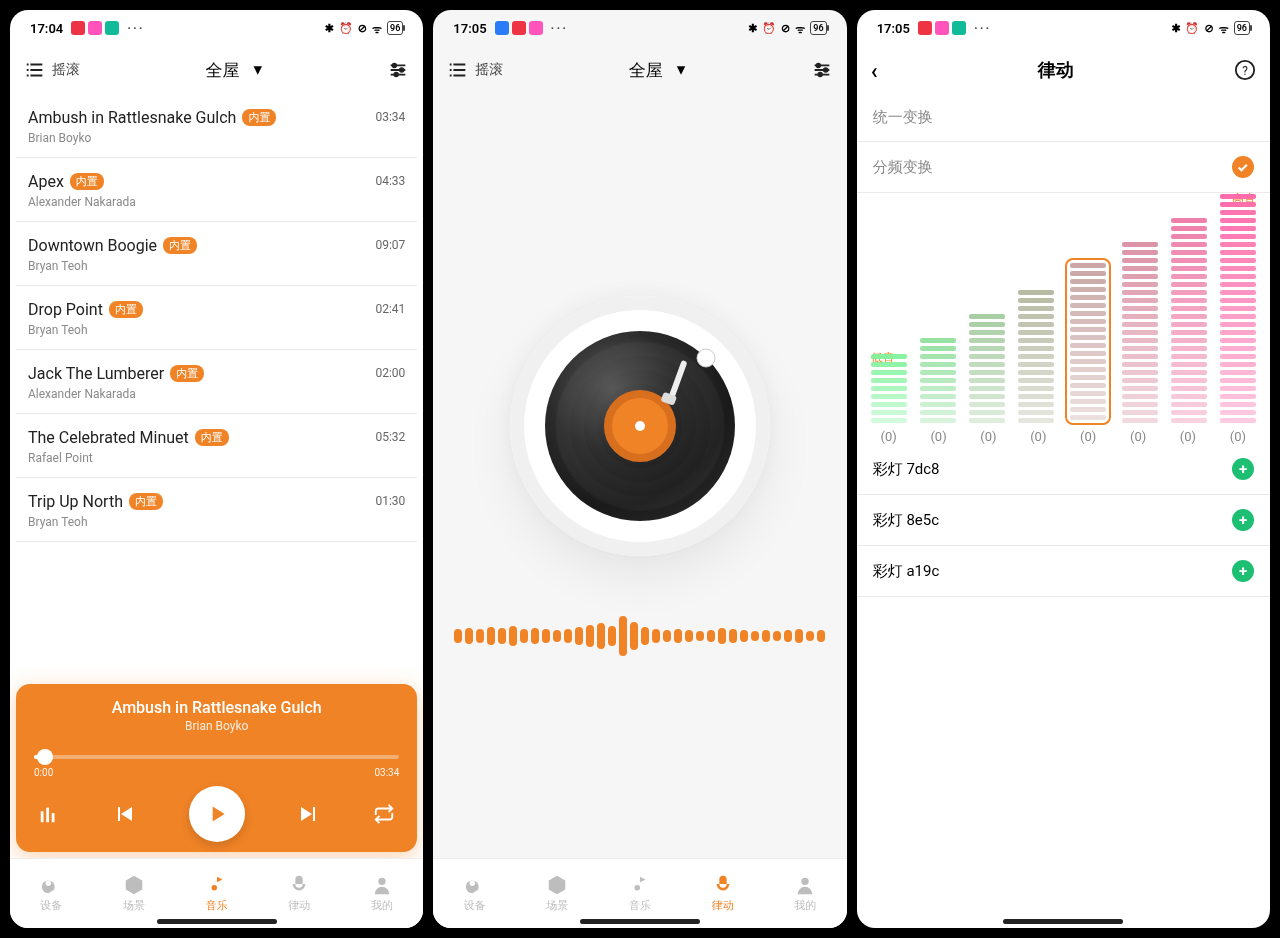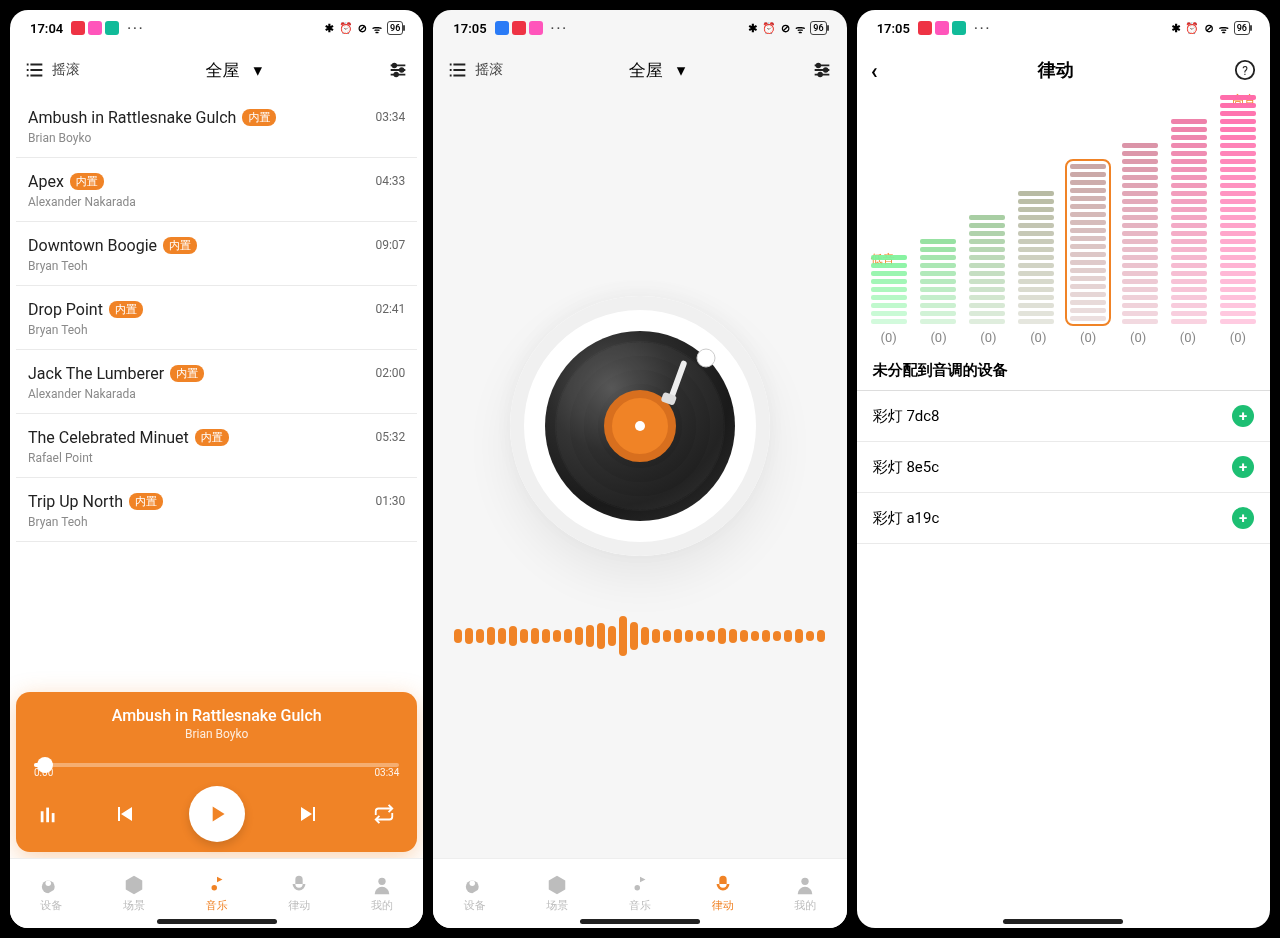--- a/index.html
+++ b/index.html
@@ -17,37 +17,37 @@
   .phone{flex:1;background:white;border-radius:18px;overflow:hidden;display:flex;flex-direction:column;position:relative;box-shadow:0 0 0 4px #000;}
   .statusbar{height:36px;display:flex;align-items:center;justify-content:space-between;padding:0 20px;font-size:13px;font-weight:600;}
   .status-left{display:flex;align-items:center;gap:8px;}
   .status-icons-mini{display:flex;gap:3px;align-items:center;}
   .mini-ico{width:14px;height:14px;border-radius:3px;display:inline-block;}
   .status-right{display:flex;align-items:center;gap:5px;font-size:11px;}
   .dots{letter-spacing:2px;color:#444;}
   .header{height:48px;display:flex;align-items:center;justify-content:space-between;padding:0 14px;}
   .header .slot{display:flex;align-items:center;gap:6px;}
   .ico{display:inline-flex;align-items:center;justify-content:center;}
-  .dropdown-title{font-size:17px;font-weight:500;display:flex;align-items:center;gap:14px;}
+  .dropdown-title{font-size:17px;font-weight:500;display:flex;align-items:flex-start;gap:14px;}
   .header .cat-label{font-size:14px;color:#444;}
   
   .list{flex:1;overflow-y:auto;padding:0 6px;}
   .track{padding:14px 12px 12px;border-bottom:1px solid var(--divider);display:flex;justify-content:space-between;align-items:flex-start;}
   .track-main .title{font-size:16px;color:var(--text);display:flex;align-items:center;gap:6px;}
   .track-main .artist{font-size:12px;color:var(--sub);margin-top:4px;}
   .badge{background:var(--accent);color:#fff;font-size:11px;padding:1px 6px;border-radius:8px;font-weight:500;}
   .track-dur{font-size:12px;color:#666;margin-top:2px;}
   
   .nowplaying{margin:6px;border-radius:14px;background:var(--accent);color:#fff;padding:14px 18px 10px;box-shadow:0 6px 24px rgba(240,131,38,.35);}
   .np-title{text-align:center;font-size:16px;font-weight:500;}
   .np-artist{text-align:center;font-size:12px;opacity:.85;margin-top:2px;}
   .seek{position:relative;height:4px;background:rgba(255,255,255,.35);border-radius:2px;margin-top:22px;}
   .seek .fill{position:absolute;left:0;top:0;bottom:0;width:3%;background:#fff;border-radius:2px;}
   .seek .thumb{position:absolute;left:3%;top:50%;transform:translate(-50%,-50%);width:16px;height:16px;border-radius:50%;background:#fff;}
-  .seek-labels{display:flex;justify-content:space-between;font-size:10px;opacity:.9;}
+  .seek-labels{display:flex;justify-content:space-between;font-size:10px;margin-top:8px;opacity:.9;}
   .controls{display:flex;justify-content:space-between;align-items:center;margin-top:8px;padding:0 4px;}
   .controls .bigplay{width:56px;height:56px;border-radius:50%;background:#fff;display:flex;align-items:center;justify-content:center;box-shadow:0 4px 10px rgba(0,0,0,.15);}
   .controls svg{display:block;}
   
   .tabbar{height:70px;display:flex;background:#fff;border-top:1px solid #eee;}
   .tab{flex:1;display:flex;flex-direction:column;align-items:center;justify-content:center;gap:2px;font-size:11px;color:#bdbdbd;}
   .tab.active{color:var(--accent);}
   .tab svg{width:22px;height:22px;}
   .homebar{position:absolute;bottom:4px;left:50%;transform:translateX(-50%);width:120px;height:5px;border-radius:3px;background:#222;}
   
@@ -465,20 +465,31 @@
     <span class="ico" style="font-size:22px;font-weight:700;">‹</span>
     <span class="p3-title">律动</span>
     <span class="ico">
       <svg width="22" height="22" viewBox="0 0 24 24" fill="none" stroke="#222" stroke-width="2">
             <circle cx="12" cy="12" r="10"></circle>
             <text x="12" y="17" text-anchor="middle" font-size="13" fill="#222" stroke="none">?</text>
           </svg>
     </span>
   </div>
 
+  <div class="section-row">
+    <span>统一变换</span>
+  </div>
+  <div class="section-row">
+    <span>分频变换</span>
+    <span class="chk">
+      <svg width="13" height="13" viewBox="0 0 24 24" fill="none" stroke="#fff" stroke-width="4">
+            <path d="M5 12l5 5L20 7"></path>
+          </svg>
+    </span>
+  </div>
 
   <div class="eq-area">
     <span class="eq-tag" style="bottom:56px;left:14px;">低音</span>
     <span class="eq-tag" style="top:-2px;right:14px;">高音</span>
     <div class="eq-bars" id="eq-bars">
           <div class="eq-col">
             <div class="eq-seg" style="background: rgb(126, 242, 154); opacity: 0.35;"></div>
             <div class="eq-seg" style="background: rgb(126, 242, 154); opacity: 0.42;"></div>
             <div class="eq-seg" style="background: rgb(126, 242, 154); opacity: 0.49;"></div>
             <div class="eq-seg" style="background: rgb(126, 242, 154); opacity: 0.57;"></div>
@@ -648,21 +659,20 @@
         <span style="width: 36px; text-align: center;">(0)</span>
         <span style="width: 36px; text-align: center;">(0)</span>
         <span style="width: 36px; text-align: center;">(0)</span>
         <span style="width: 36px; text-align: center;">(0)</span>
         <span style="width: 36px; text-align: center;">(0)</span>
         <span style="width: 36px; text-align: center;">(0)</span>
         <span style="width: 36px; text-align: center;">(0)</span>
         <span style="width: 36px; text-align: center;">(0)</span>
       </div>
 
-  <div class="dev-header">未分配到音调的设备</div>
   <div id="dev-list">
         <div class="dev-row">
           <span>彩灯 7dc8</span>
   <span class="addbtn">+</span>
         </div>
         <div class="dev-row">
           <span>彩灯 8e5c</span>
   <span class="addbtn">+</span>
         </div>
         <div class="dev-row">

